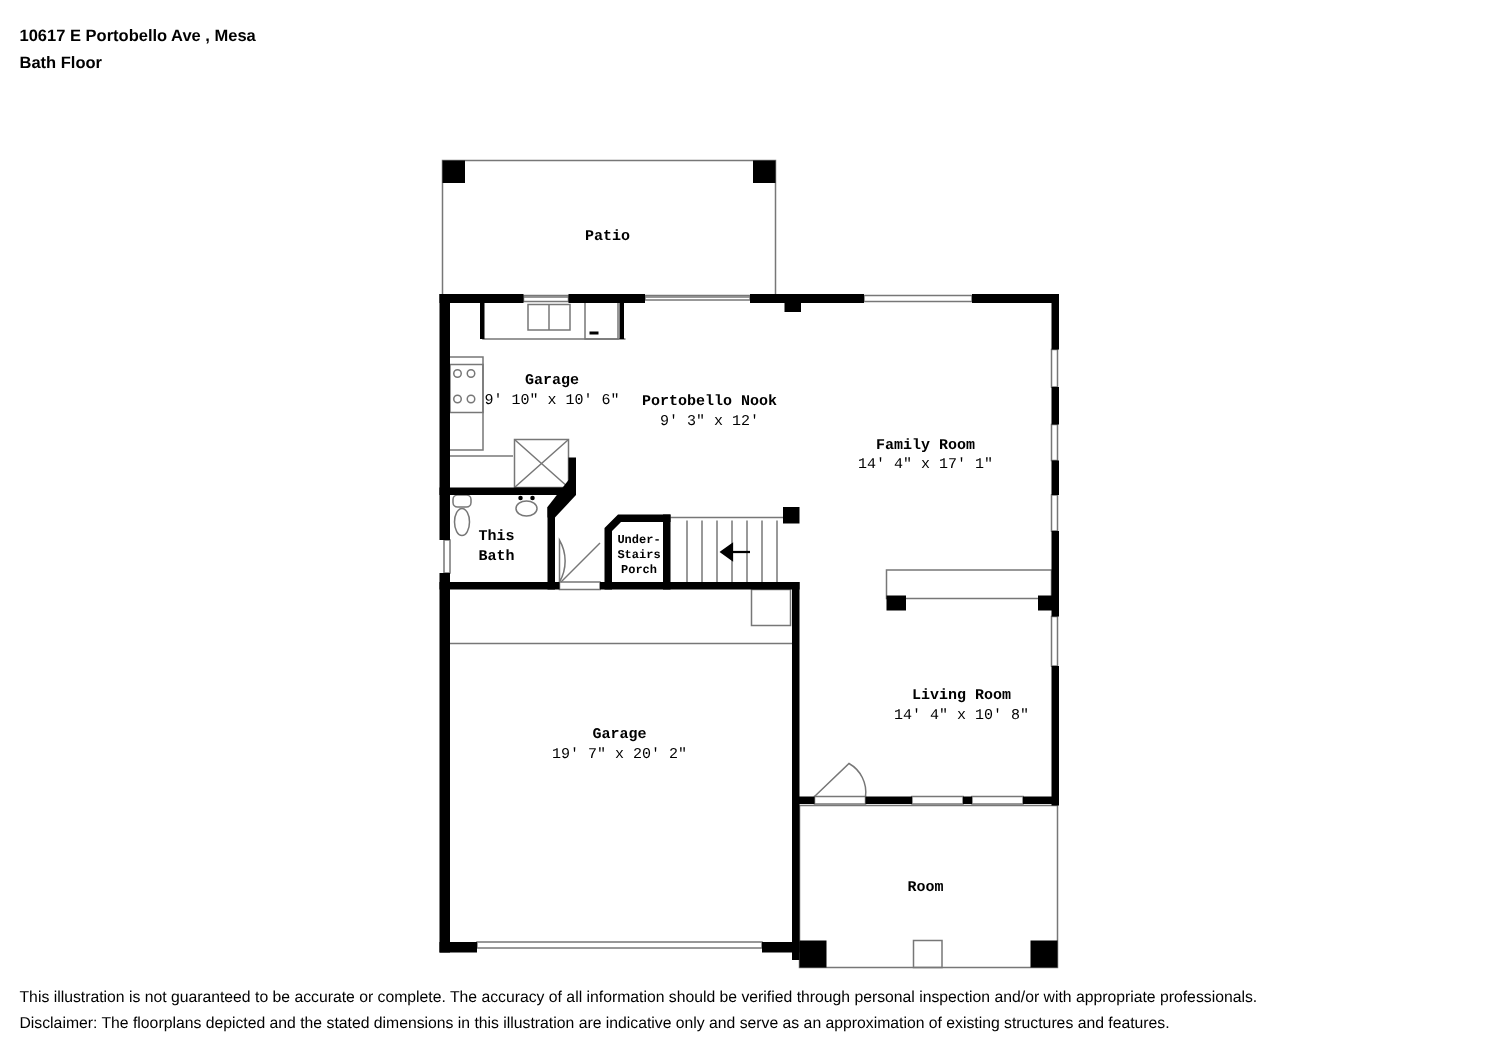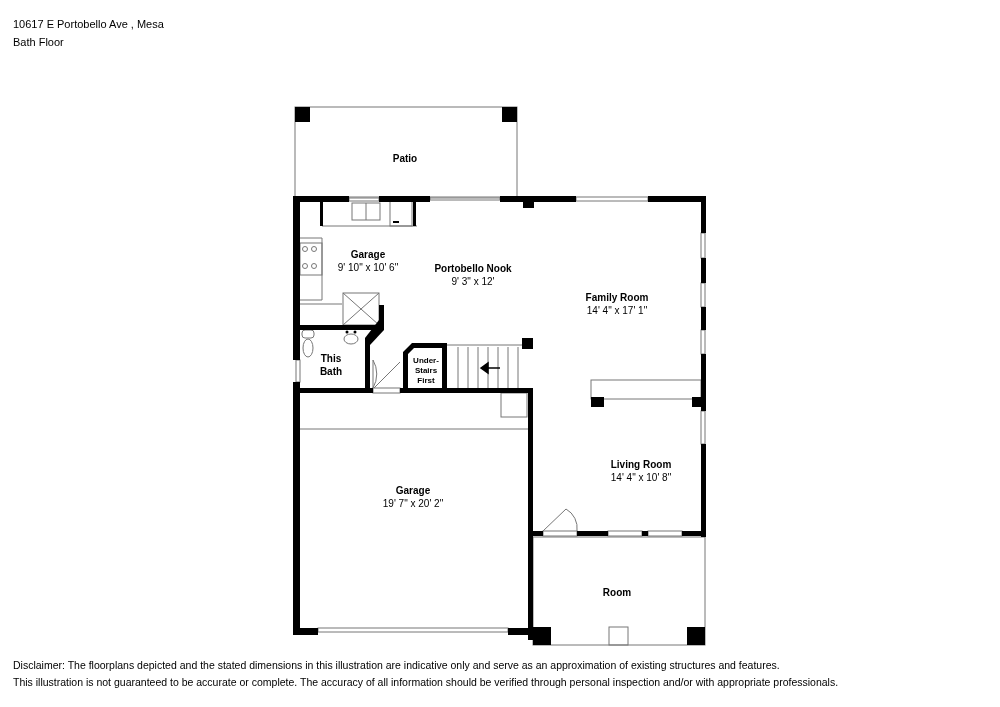--- a/index.html
+++ b/index.html
@@ -1,19 +1,19 @@
 <!DOCTYPE html>
 <html><head>
   <meta charset="utf-8">
   <style>
     html, body { margin: 0; padding: 0; background: #ffffff; }
     body { width: 1000px; height: 707px; position: relative; overflow: hidden; font-family: "Liberation Sans", sans-serif; color: #000; }
-    .header { position: absolute; left: 13px; top: 15px; font-size: 11px; line-height: 18px; }
+    .header { position: absolute; left: 13px; top: 15px; font-size: 11px; line-height: 18px; font-weight: bold; }
     .plan { position: absolute; left: 0; top: 0; }
-    .lbl { position: absolute; text-align: center; font-size: 10px; line-height: 13px; transform: translateX(-50%); white-space: nowrap; }
+    .lbl { position: absolute; text-align: center; font-size: 10px; line-height: 13px; transform: translateX(-50%); white-space: nowrap; font-family: Liberation Mono, monospace; }
     .lbl .name { font-weight: bold; display: block; }
     .lbl .dim { display: block; }
     .small { font-size: 8px; line-height: 10px; }
     .disclaimer { position: absolute; left: 13px; top: 657px; font-size: 10.5px; line-height: 17px; }
   </style>
 </head>
 <body>
 
 <div class="header">
   <div>10617 E Portobello Ave , Mesa</div>
@@ -167,33 +167,33 @@
 </div>
 
 <div class="lbl" style="left:331px; top:352px;">
   <span class="name">This</span>
   <span class="name">Bath</span>
 </div>
 
 <div class="lbl small" style="left:426px; top:356px;">
   <span class="name">Under-</span>
   <span class="name">Stairs</span>
-  <span class="name">First</span>
+  <span class="name">Porch</span>
 </div>
 
 <div class="lbl" style="left:617px; top:458px;margin-left:24px;">
   <span class="name">Living Room</span>
   <span class="dim">14' 4" x 10' 8"</span>
 </div>
 
 <div class="lbl" style="left:413px; top:484px;">
   <span class="name">Garage</span>
   <span class="dim">19' 7" x 20' 2"</span>
 </div>
 
 <div class="lbl" style="left:617px; top:586px;">
   <span class="name">Room</span>
 </div>
 
 <div class="disclaimer">
+  <div>This illustration is not guaranteed to be accurate or complete. The accuracy of all information should be verified through personal inspection and/or with appropriate professionals.</div>
   <div>Disclaimer: The floorplans depicted and the stated dimensions in this illustration are indicative only and serve as an approximation of existing structures and features.</div>
-  <div>This illustration is not guaranteed to be accurate or complete. The accuracy of all information should be verified through personal inspection and/or with appropriate professionals.</div>
 </div>
 
 </body></html>

